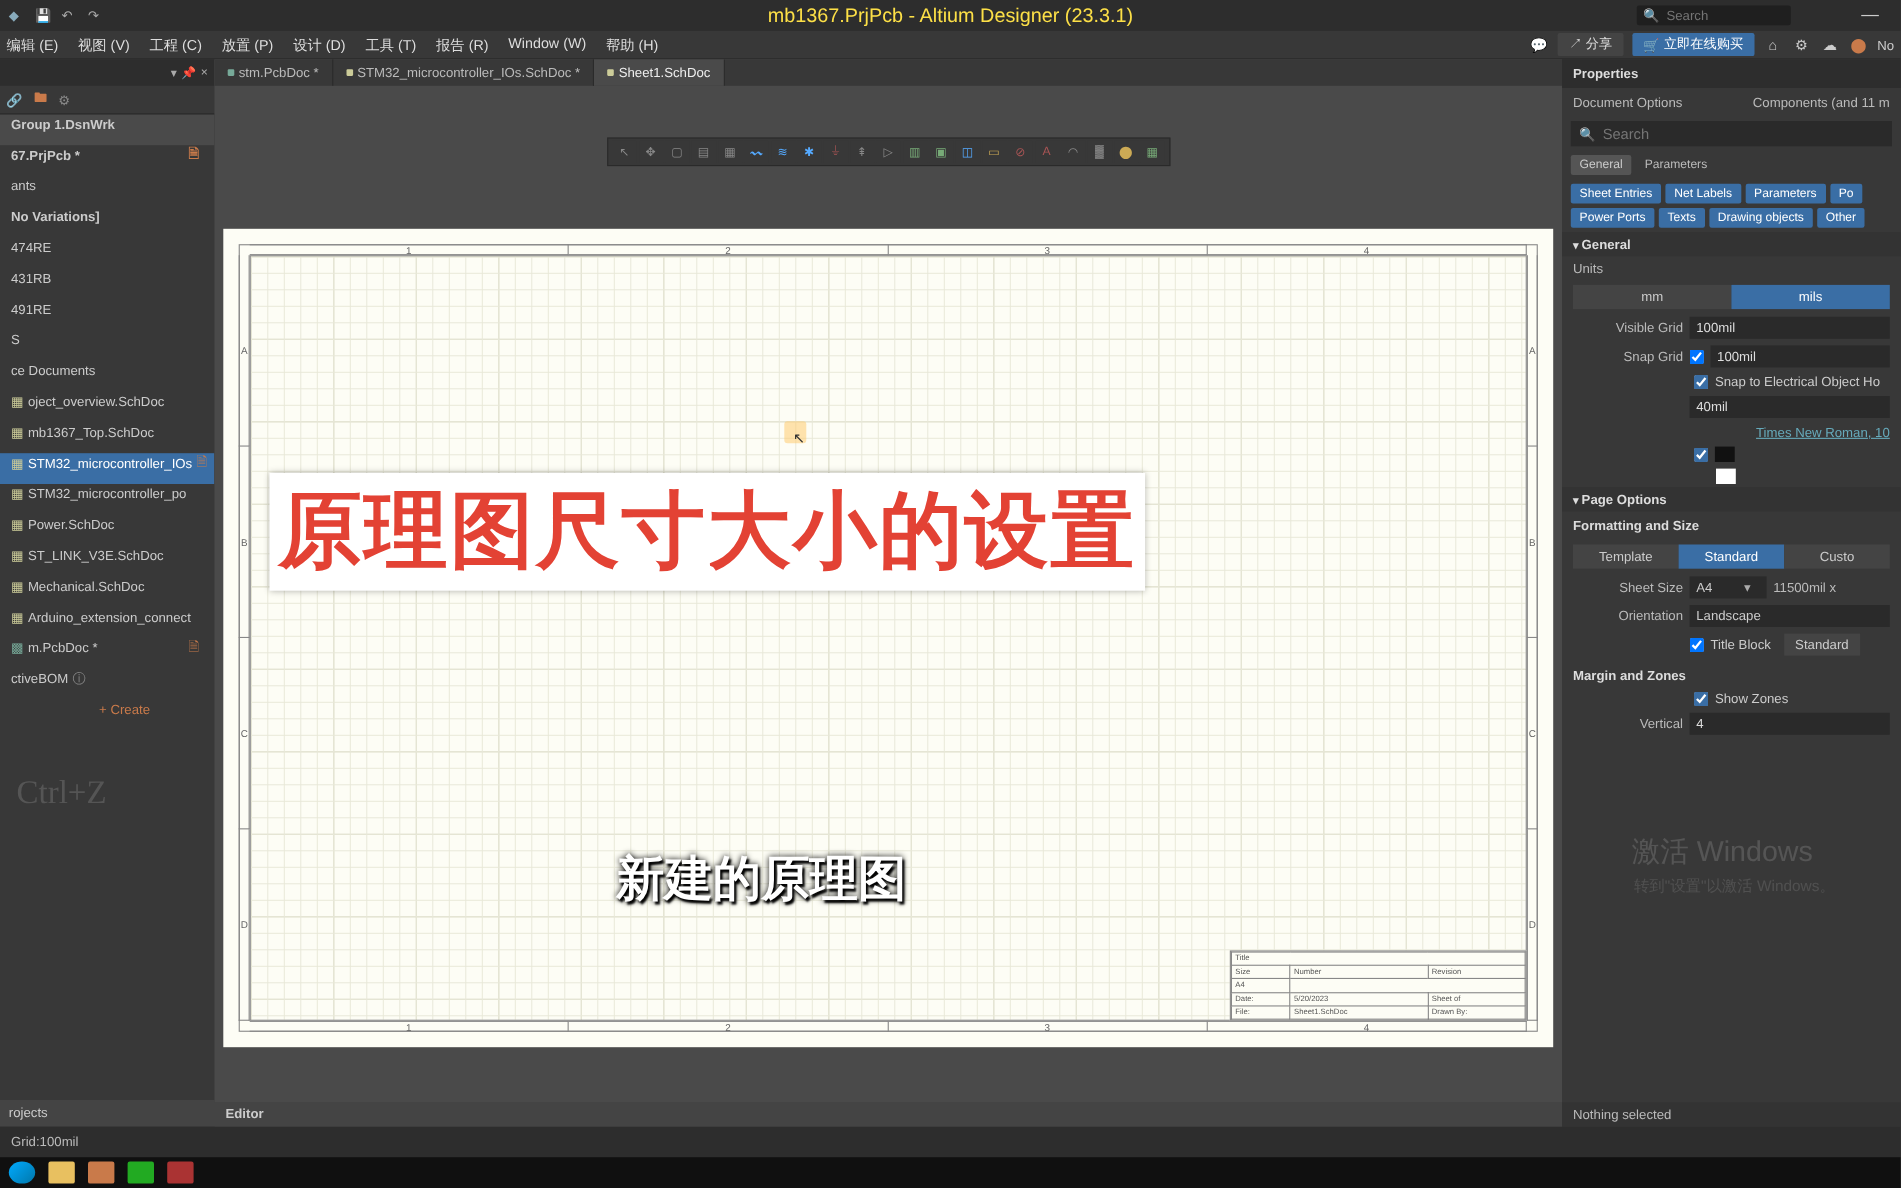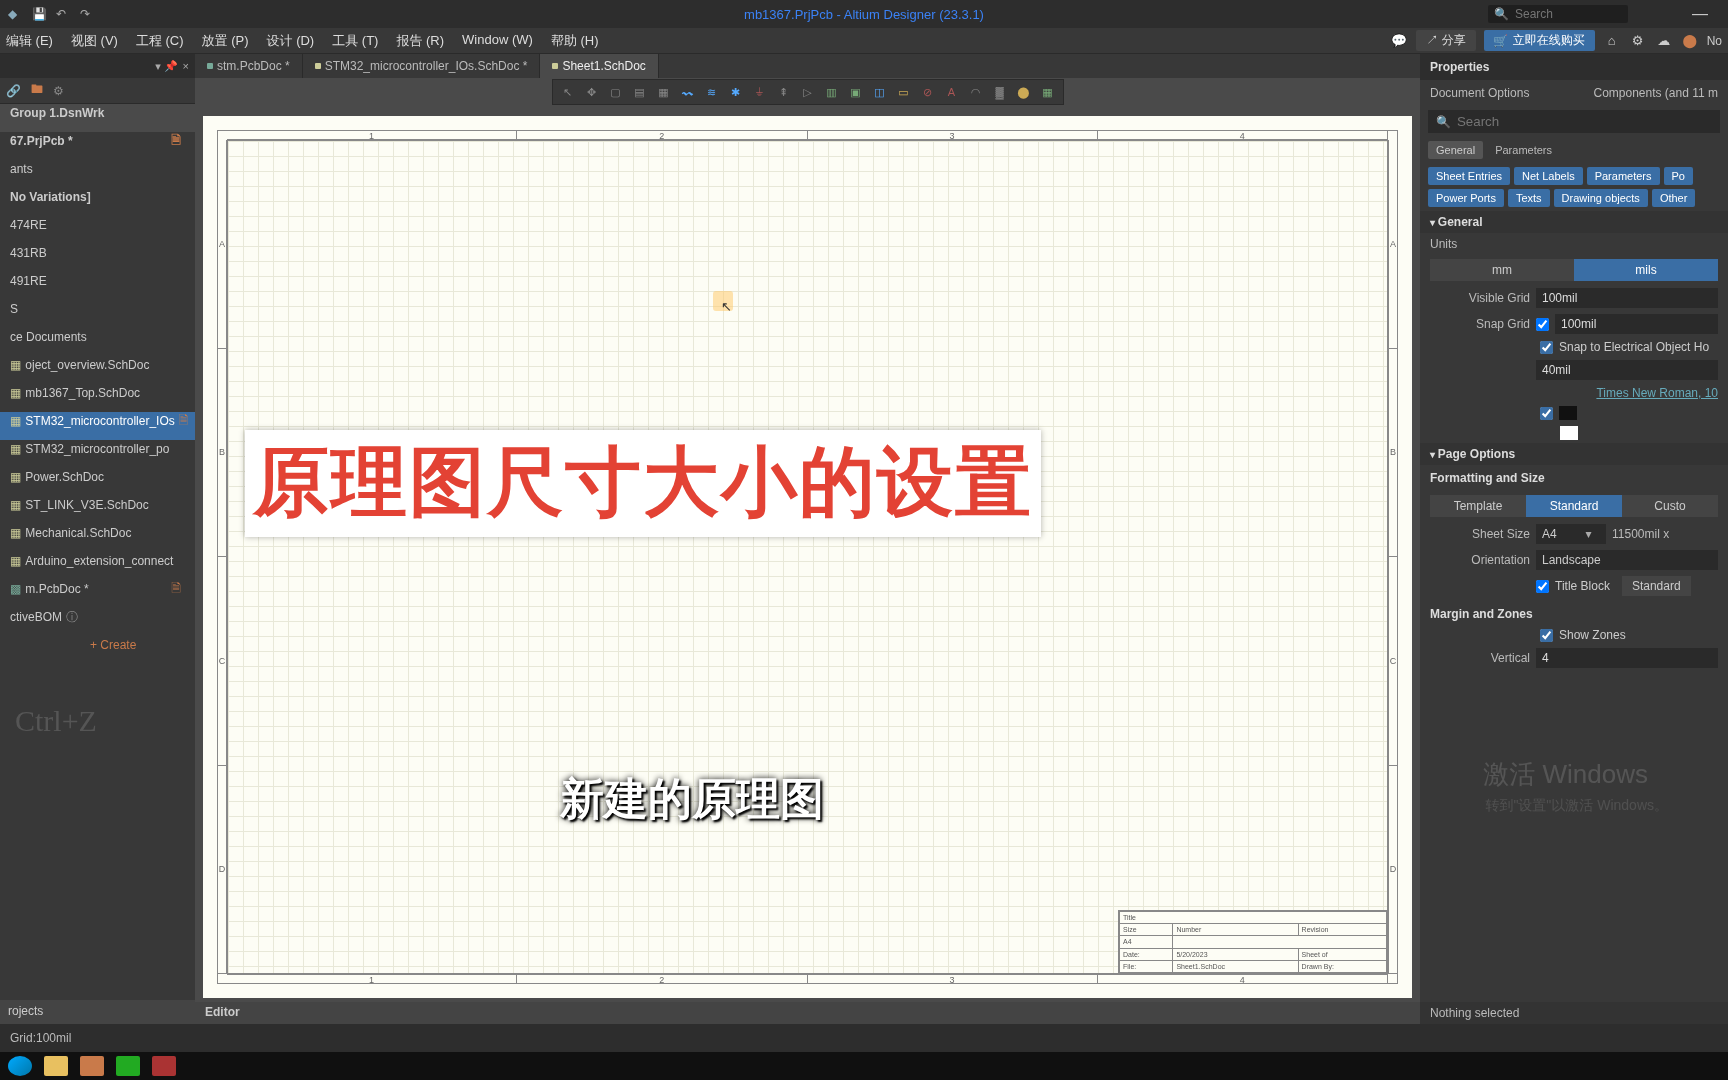--- a/index.html
+++ b/index.html
@@ -1,21 +1,21 @@
 <!DOCTYPE html>
 <html><head>
 <meta charset="utf-8">
 <style>
 * { margin:0; padding:0; box-sizing:border-box; font-family: "Segoe UI", Arial, sans-serif; }
 body { background:#383838; color:#ccc; font-size:12px; overflow:hidden; width:1728px; height:1080px; position:relative; }
 
 
 .titlebar { height:28px; background:#2d2d2d; display:flex; align-items:center; position:relative; }
 .titlebar .left-icons { display:flex; gap:10px; padding-left:8px; }
-.titlebar .center-title { position:absolute; left:50%; transform:translateX(-50%); color:#3b82f6; font-size:13px; }
+.titlebar .center-title { position:absolute; left:50%; transform:translateX(-50%); color:#fde047; font-size:18px; }
 .titlebar .search-box { position:absolute; right:100px; display:flex; align-items:center; background:#1f1f1f; padding:2px 6px; border-radius:2px; width:140px; }
 .titlebar .search-box input { background:transparent; border:none; outline:none; color:#ccc; font-size:12px; width:100%; padding-left:6px;}
 .titlebar .min { position:absolute; right:20px; color:#ccc; font-size:16px; }
 
 
 .menubar { height:26px; background:#383838; display:flex; align-items:center; justify-content:space-between; padding:0 6px; border-bottom:1px solid #2a2a2a;}
 .menubar-left { display:flex; gap:18px; }
 .menubar-left span { color:#ddd; font-size:13px; }
 .menubar-right { display:flex; gap:8px; align-items:center; }
 .menubar-right .share-btn { background:#444; padding:2px 10px; color:#ddd; font-size:12px; border-radius:2px;}
@@ -35,21 +35,21 @@
 .tree-item.wrk { background:#4a4a4a; font-weight:bold;}
 .tree-item.prj { font-weight:bold; }
 .tree-item.prj .mod { color:#c97a4a; margin-left:auto; margin-right:10px;}
 .tree-item.sel { background:#3a6ea5; color:#fff;}
 .tree-item.create { color:#c97a4a; padding-left:90px;}
 .tree-item .mod-dot { color:#c97a4a; margin-left:auto; margin-right:10px;}
 .ctrl-z { color:#555; font-size:30px; font-family:serif; padding:40px 0 0 15px; }
 .left-bottom-tab { height:24px; background:#444; color:#ccc; padding:4px 8px; margin-top:auto;}
 
 
-.center-area { flex:1; display:flex; flex-direction:column; background:#4a4a4a; }
+.center-area { flex:1; display:flex; flex-direction:column; background:#4a4a4a;gap:46px; }
 .doc-tabs { height:24px; background:#383838; display:flex; }
 .doc-tab { padding:4px 12px; color:#bbb; display:flex; align-items:center; gap:4px; font-size:12px; border-right:1px solid #2a2a2a;}
 .doc-tab.active { background:#4a4a4a; color:#eee;}
 .doc-tab .dot { width:6px;height:6px; background:#7a9; border-radius:1px;}
 .doc-tab .dot.y { background:#cc9;}
 .sch-toolbar { height:28px; display:flex; align-items:center; justify-content:center; }
 .sch-toolbar-inner { background:#383838; display:flex; gap:2px; padding:2px 4px; border:1px solid #2a2a2a;}
 .sch-toolbar-inner > div { width:22px; height:20px; background:#383838; display:flex; align-items:center; justify-content:center; color:#888; font-size:11px;}
 .canvas-wrap { flex:1; padding:10px 8px 4px 8px; position:relative;}
 .canvas { background:#fdfdf5; width:100%; height:100%; position:relative; overflow:hidden;}

